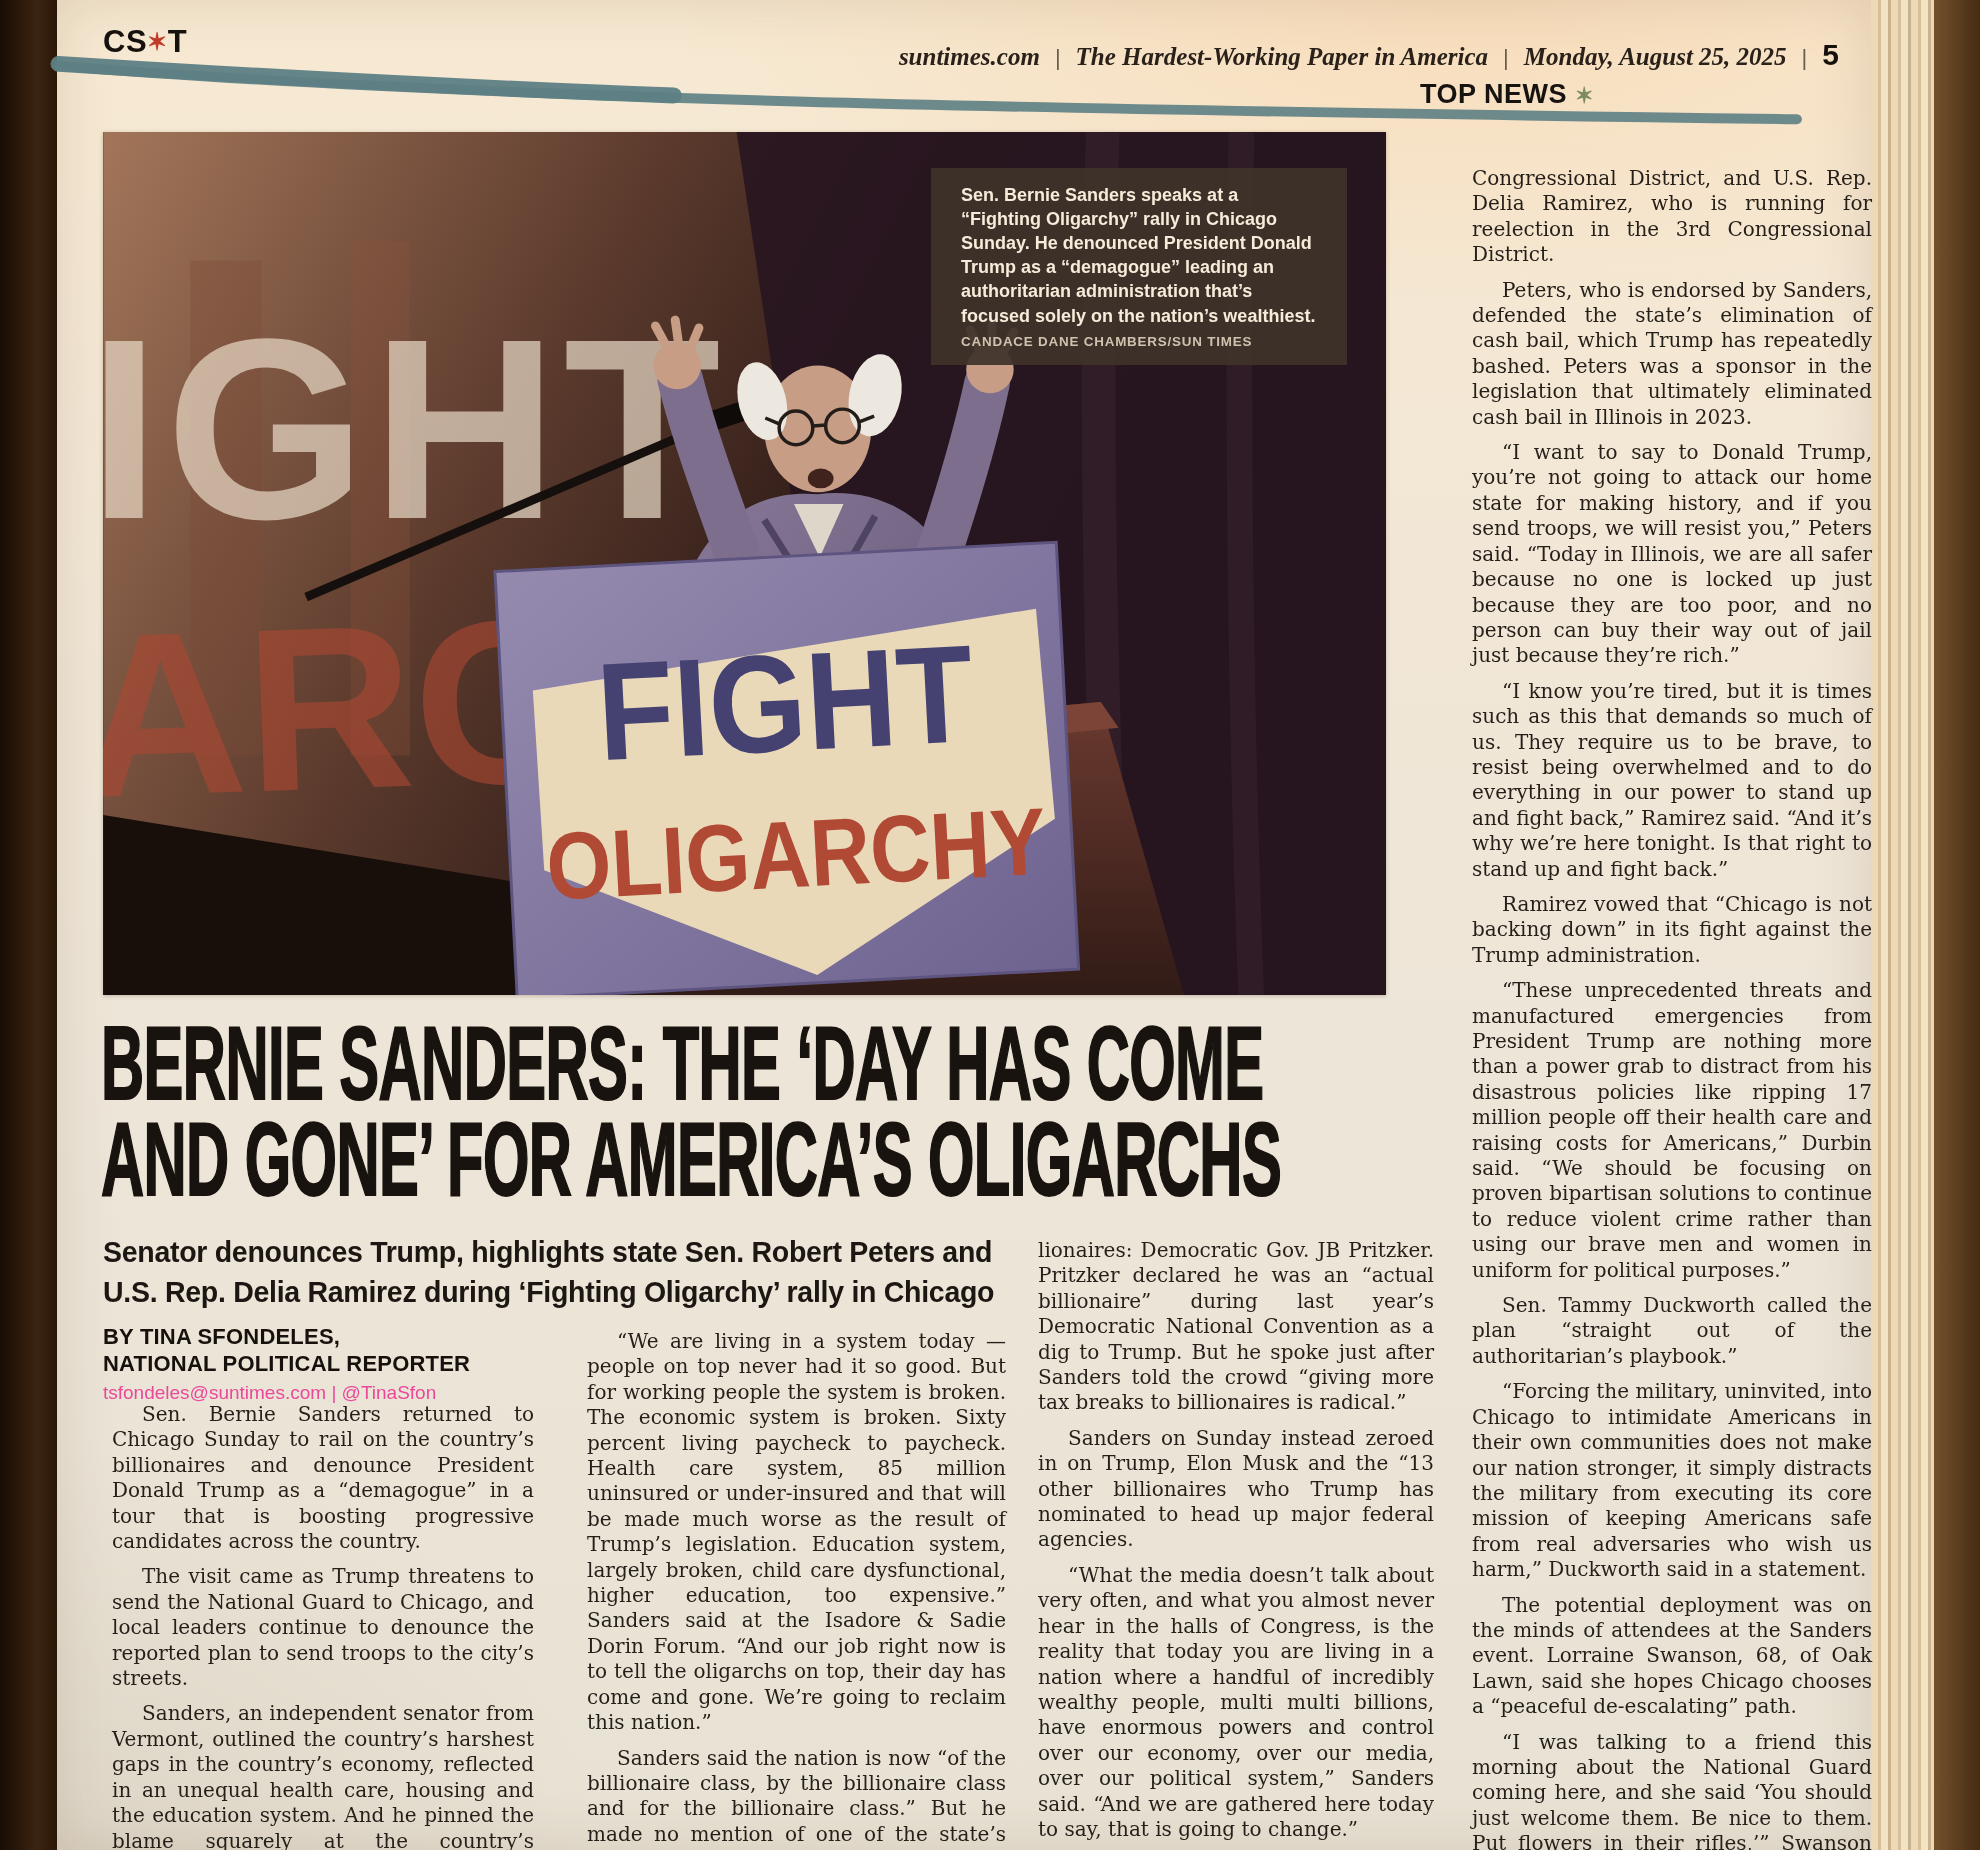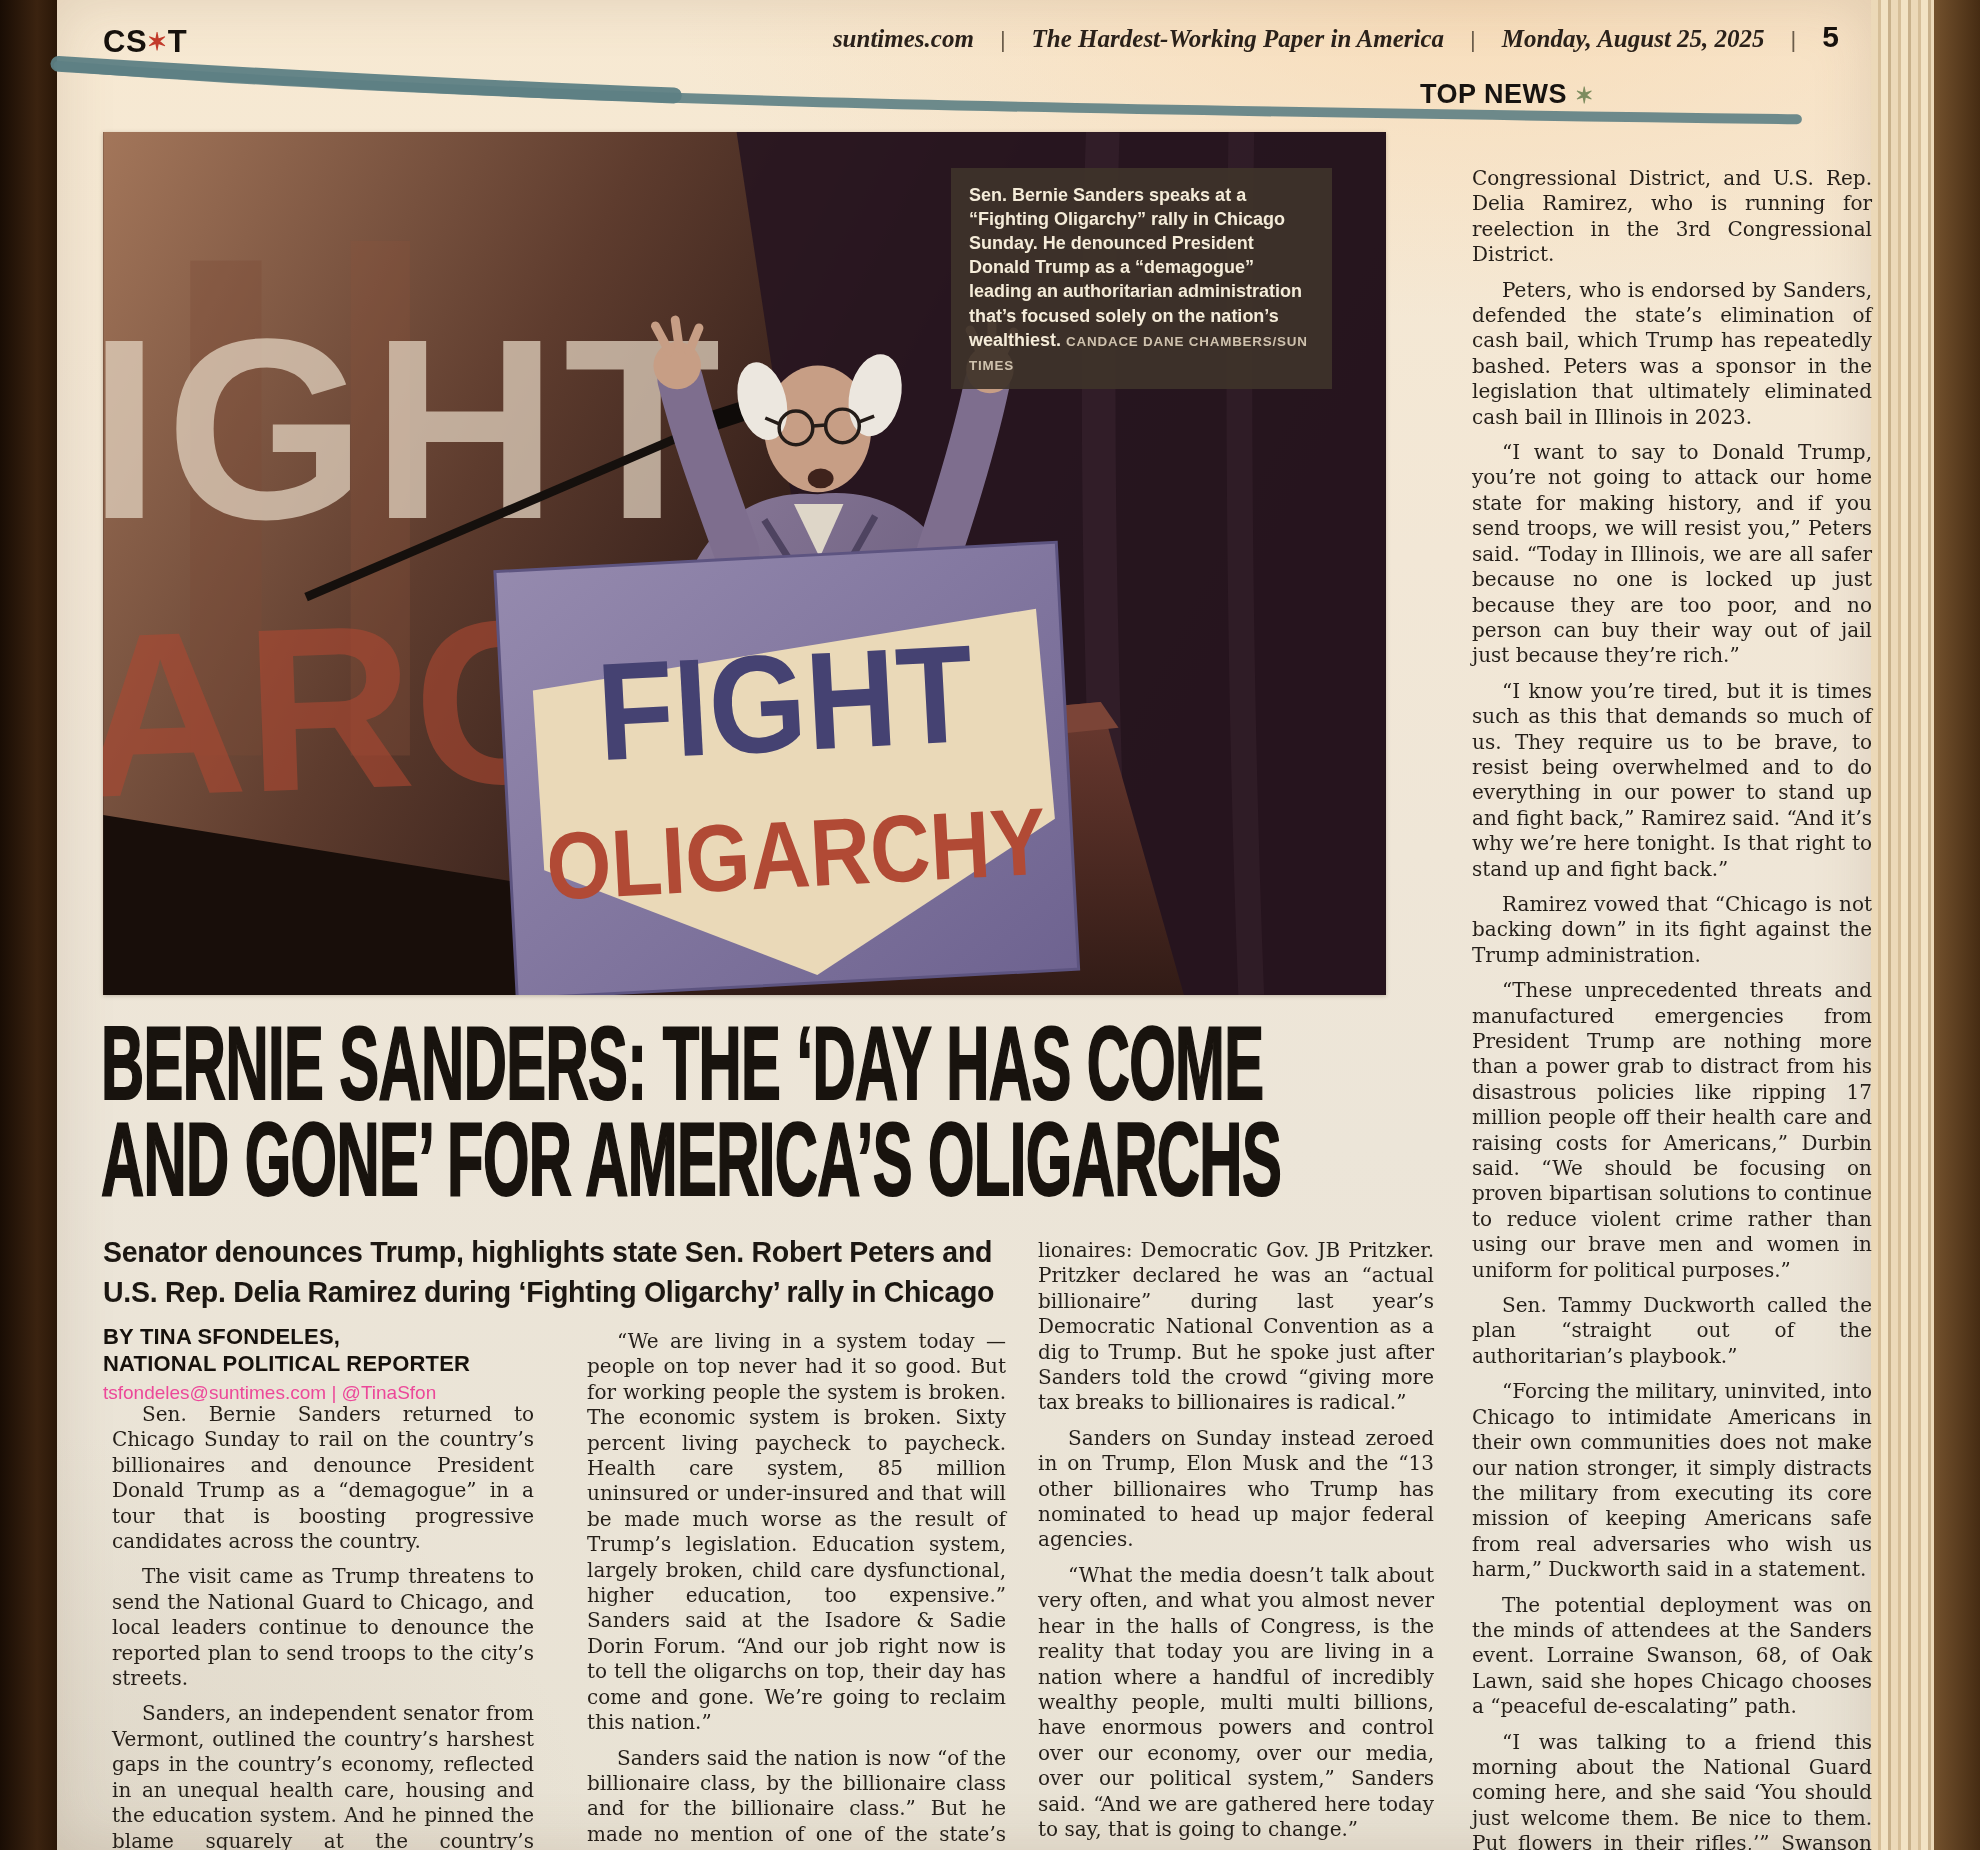--- a/index.html
+++ b/index.html
@@ -18,36 +18,36 @@
   .paper{position:absolute;left:57px;top:0;right:109px;bottom:0;
     background:
       radial-gradient(1287px 515px at 78% 0%, rgba(249,214,172,.6), transparent 62%),
       radial-gradient(891px 693px at 0% 100%, rgba(190,178,160,.25), transparent 60%),
       linear-gradient(180deg,#f7e9d2 0%,#f2e7d6 30%,#ece5d8 62%,#e8e2d4 100%);
     box-shadow:inset 0 0 59px rgba(120,90,60,.18)}
   
   .logo{position:absolute;left:103px;top:24px;font-weight:700;font-size:31px;
     letter-spacing:0.5px;color:#16110c}
   .logo .star{color:#c23a2a;font-size:24px;vertical-align:2px}
-  .folio{position:absolute;right:141px;top:20px;display:flex;align-items:baseline;gap:26px;white-space:nowrap}
+  .folio{position:absolute;right:141px;top:38px;display:flex;align-items:baseline;gap:15px;white-space:nowrap}
   .folio .it{font-family:"Liberation Serif",serif;font-style:italic;font-weight:700;
     font-size:25px;color:#2a211７a}
   .folio .it{color:#2a211a}
   .folio .bar{color:#6b5d4b;font-size:22px;font-weight:300}
   .folio .pg{font-size:30px;font-weight:700;color:#16110c}
   .swoosh{position:absolute;left:40px;top:48px;pointer-events:none}
   .topnews{position:absolute;right:144px;top:79px;width:416px;text-align:left;
     font-weight:700;font-size:27px;letter-spacing:0.5px;color:#171310}
   .topnews .star{color:#7d8c5f;font-size:22px;margin-left:8px}
   
   .photo{position:absolute;left:103px;top:132px;width:1283px;height:863px;overflow:hidden;
     background:#20130f;box-shadow:0 1px 4px rgba(60,40,20,.25)}
   .photo svg{position:absolute;left:0;top:0}
-  .caption{position:absolute;left:848px;top:36px;width:381px;box-sizing:border-box;
-    padding:15px 18px 13px;background:rgba(62,51,42,.93);
+  .caption{position:absolute;left:828px;top:36px;width:416px;box-sizing:border-box;
+    padding:15px 30px 13px;background:rgba(62,51,42,.93);
     color:#f5ecd9;font-weight:700;font-size:18px;line-height:1.34}
   .caption .credit{font-size:13.4px;font-weight:600;letter-spacing:0.8px;color:#cfc2ae}
   
   .headline{position:absolute;left:101px;top:1016px;color:#18130e;font-weight:700;
     font-size:103px;line-height:96px;letter-spacing:-1px;-webkit-text-stroke:2px #18130e}
   .headline .line{transform:scaleX(.58);transform-origin:0 0;white-space:nowrap}
   .deck{position:absolute;left:103px;top:1232px;font-weight:700;font-size:30px;
     line-height:40px;color:#1c1712;letter-spacing:-0.3px;transform:scaleX(.95);transform-origin:0 0}
   .deck .line{white-space:nowrap}
   .byline{position:absolute;left:103px;top:1323px;color:#16110c}

